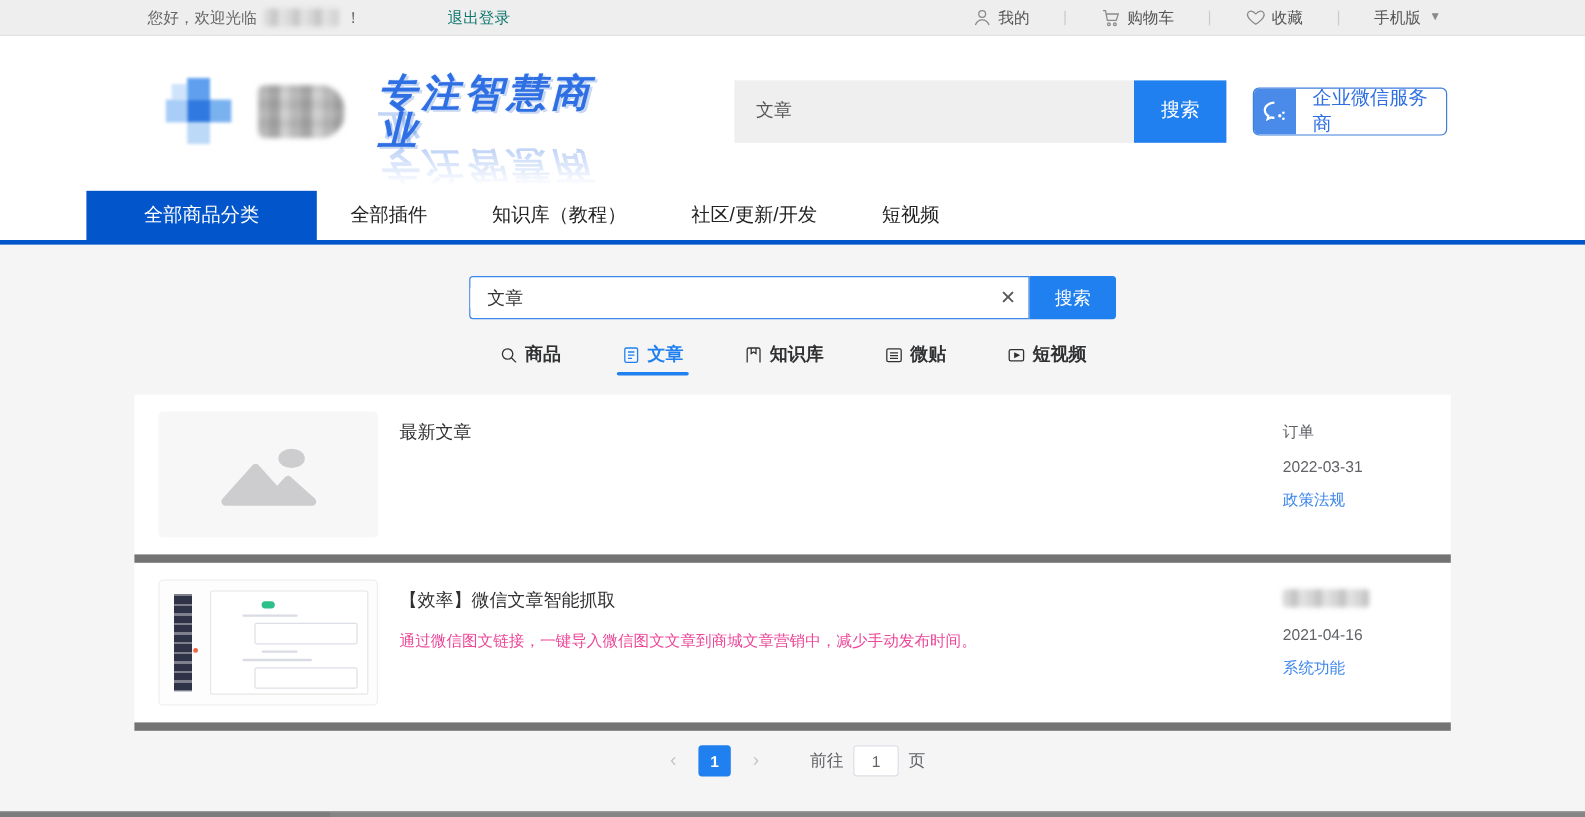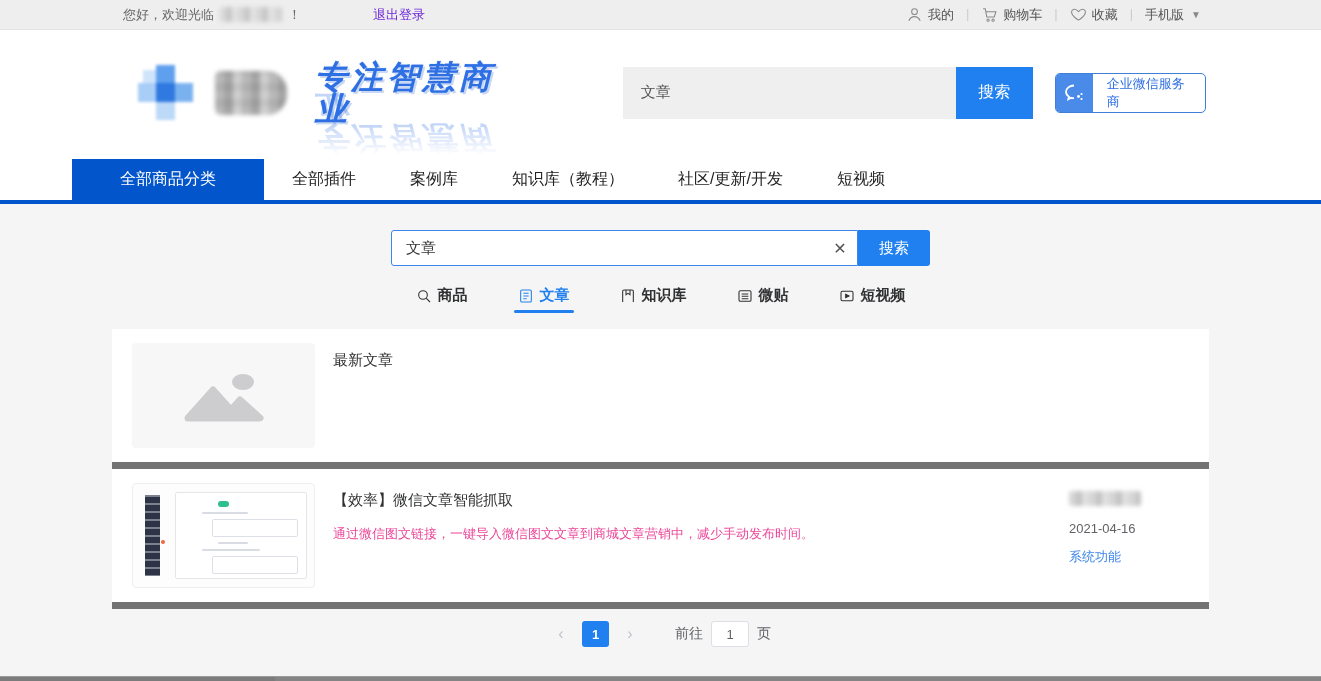--- a/index.html
+++ b/index.html
@@ -7,22 +7,22 @@
   body { font-family:"Liberation Sans","DejaVu Sans",sans-serif; background:#fff; color:#333; }
 
   
   .topbar { height:30px; background:#eeeeee; border-bottom:1px solid #e3e3e3;
             display:flex; align-items:center; justify-content:space-between;
             padding:0 120px 0 123px; font-size:13px; color:#666; }
   .topbar-left { display:flex; align-items:center; gap:6px; }
   .blur-name { display:inline-block; width:62px; height:15px; border-radius:3px;
                background:repeating-linear-gradient(90deg,#d8d8d8 0 6px,#c7c7c7 6px 12px,#e2e2e2 12px 18px);
                filter:blur(2px); }
-  .logout { color:#6d28d9; margin-left:66px; cursor:pointer; }
-  .topbar-right { display:flex; align-items:flex-start; gap:12px; color:#555; }
+  .logout { color:#0f766e; margin-left:66px; cursor:pointer; }
+  .topbar-right { display:flex; align-items:flex-start; gap:28px; color:#555; }
   .tb-item { display:flex; align-items:center; gap:5px; cursor:pointer; }
   .tb-sep { color:#ccc; }
   .tb-ic { width:17px; height:17px; }
   .tb-ic svg { width:100%; height:100%; stroke:#8a8a8a; fill:none; stroke-width:1.5; }
   .caret { font-size:10px; color:#888; margin-left:2px; }
 
   
   .header { height:125px; background:#fff; display:flex; align-items:center; padding:0 115px 0 138px; }
   .logo-wrap { display:flex; align-items:center; }
   .logo-cross { width:55px; height:55px; filter:blur(1.5px); }
@@ -39,21 +39,21 @@
             mask-image:linear-gradient(0deg,rgba(0,0,0,1) 55%,rgba(0,0,0,0) 100%); }
   .hd-search { display:flex; margin-left:105px; height:52px; }
   .hd-search-input { width:333px; height:52px; background:#efefef; border:none; outline:none;
                      font-size:15px; color:#555; padding:0 18px; }
   .hd-search-btn { width:77px; height:52px; background:#2080f0; color:#fff; border:none;
                    font-size:16px; cursor:pointer; }
   .wx-btn { display:flex; align-items:stretch; margin-left:22px; height:40px;
             border:1px solid #3f7fd8; border-radius:5px; overflow:hidden; cursor:pointer; background:#fff; }
   .wx-ic { width:40px; background:#4a8bea; display:flex; align-items:center; justify-content:center; }
   .wx-ic svg { width:24px; height:24px; }
-  .wx-label { display:flex; align-items:center; padding:0 14px; color:#2e6fe4; font-size:13px; }
+  .wx-label { display:flex; align-items:center; padding:0 14px; color:#2e6fe4; font-size:16px; }
 
   
   .nav { background:#fff; border-bottom:4px solid #0355cb; padding-left:72px;
          display:flex; align-items:flex-end; height:49px; }
   .nav-item { font-size:16px; color:#222; padding:0 26px; height:41px; display:flex;
               align-items:center; cursor:pointer; white-space:nowrap; }
   .nav-item.active { background:#0355cb; color:#fff; padding:0 48px; }
   .nav-item + .nav-item { margin-left:2px; }
 
   
@@ -194,21 +194,20 @@
         <circle cx="19.5" cy="18" r="1.1" fill="#fff" stroke="none"></circle>
       </svg>
     </span>
     <span class="wx-label">企业微信服务商</span>
   </div>
 </div>
 
 <div class="nav">
   <div class="nav-item active">全部商品分类</div>
   <div class="nav-item">全部插件</div>
-  <div class="nav-item">案例库</div>
   <div class="nav-item">知识库（教程）</div>
   <div class="nav-item">社区/更新/开发</div>
   <div class="nav-item">短视频</div>
 </div>
 
 <div class="main">
 
   <div class="search2-row">
     <div class="search2-box">
       <input class="search2-input" value="文章" style="">
@@ -259,20 +258,25 @@
 
     <div class="result-row">
       <div class="thumb thumb-placeholder">
         <svg width="96" height="64" viewBox="0 0 96 64">
           <path d="M12 54 L37 26 L55 46 L64 36 L84 54 Z" fill="#cdcdcf" stroke="#cdcdcf" stroke-width="7" stroke-linejoin="round"></path>
           <ellipse cx="67" cy="18" rx="11" ry="8" fill="#cdcdcf"></ellipse>
         </svg>
       </div>
       <div class="rr-body">
         <div class="rr-title">最新文章</div>
+      </div>
+      <div class="rr-meta">
+        <div>订单</div>
+        <div>2022-03-31</div>
+        <div class="rr-cat">政策法规</div>
       </div>
     </div>
 
     <div class="result-row">
       <div class="thumb thumb-admin">
         <div class="ta-sidebar"></div>
         <div class="ta-reddot"></div>
         <div class="ta-panel">
           <div class="ta-toggle"></div>
           <div class="ta-line w1"></div>

